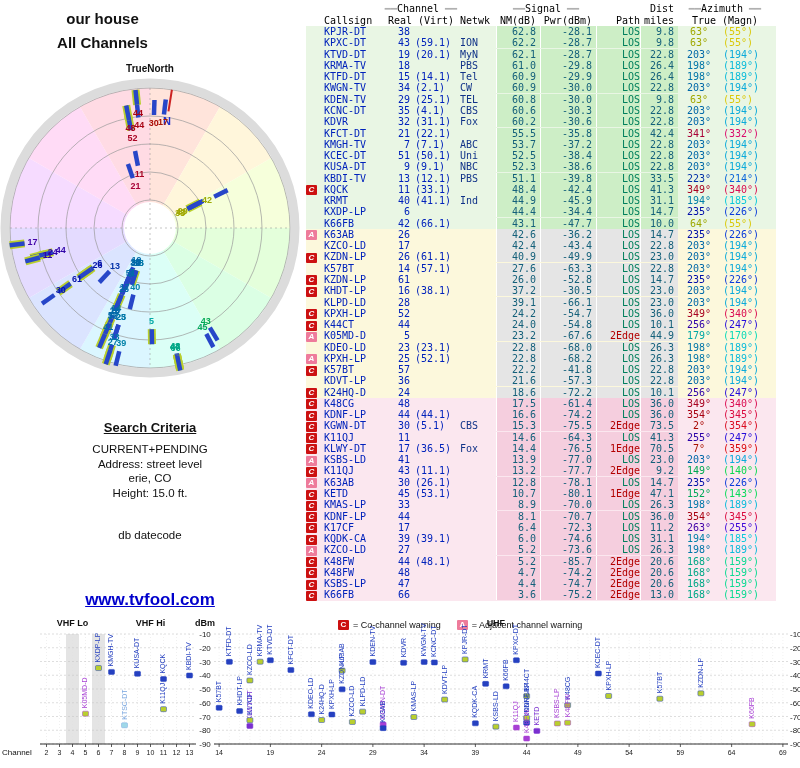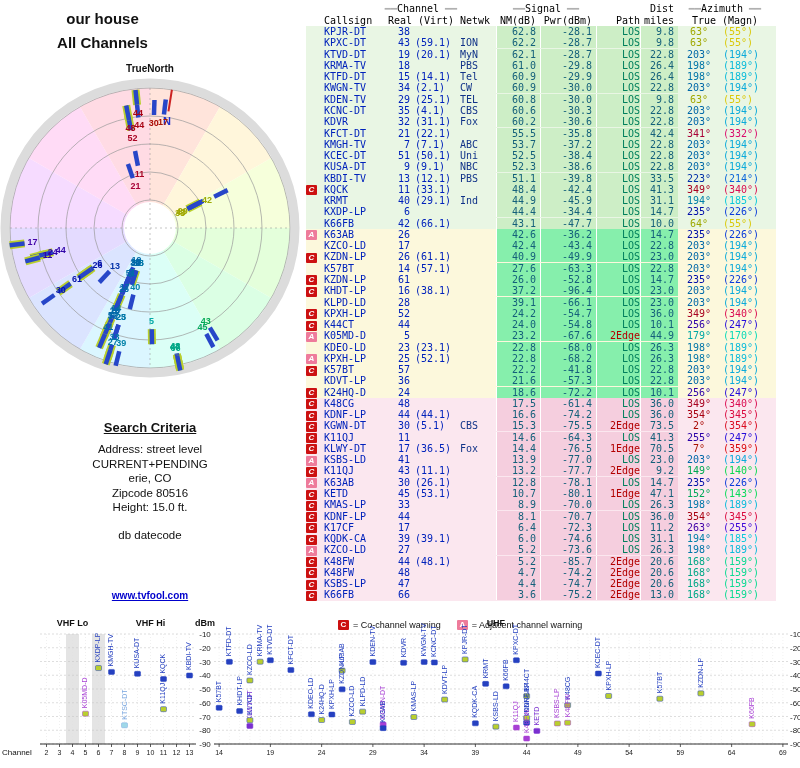--- a/index.html
+++ b/index.html
@@ -6,41 +6,41 @@
 html,body{width:800px;height:768px}
 body{position:relative;background:#fff;font-family:"Liberation Sans",sans-serif;overflow:hidden;color:#111}
 .abs{position:absolute}
 .title1{left:0;top:10px;width:205px;text-align:center;font-size:15px;font-weight:bold}
 .title2{left:0;top:34px;width:205px;text-align:center;font-size:15px;font-weight:bold}
 .truenorth{left:0;top:63px;width:300px;text-align:center;font-size:10px;font-weight:bold}
 #polar-svg{position:absolute;left:0;top:76px}
 .crit-head{left:25px;top:420px;width:250px;text-align:center;font-size:13px;font-weight:bold;text-decoration:underline}
 .crit-lines{left:25px;top:442px;width:250px;text-align:center;font-size:11.5px;line-height:14.5px}
 .datecode{left:25px;top:528px;width:250px;text-align:center;font-size:11.5px;line-height:15px}
-.tvfool-link{left:25px;top:590px;width:250px;text-align:center;font-size:10px;font-weight:bold;color:#0000cc;text-decoration:underline;display:block}
+.tvfool-link{left:25px;top:590px;width:250px;text-align:center;font-size:17px;font-weight:bold;color:#0000cc;text-decoration:underline;display:block}
 
 #station-table{position:absolute;left:306px;top:2px;width:470px;font-family:"DejaVu Sans Mono",monospace;font-size:10px}
 .trow{display:grid;grid-template-columns:16px 62px 28px 46px 38px 44px 56px 44px 38px 42px 52px;height:11.27px;align-items:center;white-space:nowrap}
 .th{height:12px}
 .c{overflow:hidden}
 .ccs{padding-left:2px}
 .cre{text-align:right;padding-right:2px}
 .cvi{padding-left:3px}
 .cnw{padding-left:2px}
 .cnm,.cpw,.cdi{text-align:right;padding-right:4px}
 .cpa{text-align:right}
 .cat{text-align:center}
 .cam{padding-left:3px}
 .sp2{grid-column:span 2;text-align:center}
 .ccs,.cre,.cvi{color:#0022bb}
 .cnw{color:#113388}
 .cnm,.cpw,.cdi{color:#14607a}
 .los{color:#007f5c}.edge{color:#b30000}
 .sg{background:#e9f6e4}.sy{background:#fcf8dc}.sp{background:#fbe7ef}
-.sg .b{background:#cdeec6}.sy .b{background:#86efac}.sp .b{background:#f5cede}
+.sg .b{background:#cdeec6}.sy .b{background:#e5e5e5}.sp .b{background:#f5cede}
 .b{border-left:1px solid #fff}
 .th .c{color:#000;background:#fff}
 .hdeco::before,.hdeco::after{content:"\2501\2501 ";color:#b0b0b0}
 .hdeco::after{content:" \2501\2501"}
 .wm{display:inline-block;width:11px;height:10px;line-height:10px;text-align:center;font-size:8px;font-weight:bold;color:#fff;border-radius:1px;font-family:"Liberation Sans",sans-serif}
 .wmC{background:#cc1111}.wmA{background:#ee7b9b}
 
 #signal-svg{position:absolute;left:0;top:614px}
 .legend{position:absolute;left:338px;top:620px;display:flex;gap:16px;font-size:9px;align-items:center}
 .legend .item{display:flex;gap:4px;align-items:center}
@@ -200,24 +200,23 @@
     <text x="121.21129442363957" y="270.4651914268436" text-anchor="middle" font-size="9" font-weight="bold" fill="hsl(194,95%,34%)" font-family="DejaVu Sans Mono,monospace">39</text>
     <text x="112.85615727613128" y="269.3169932586774" text-anchor="middle" font-size="9" font-weight="bold" fill="hsl(198,95%,34%)" font-family="DejaVu Sans Mono,monospace">27</text>
     <text x="174.99098523629468" y="272.57334160820346" text-anchor="middle" font-size="9" font-weight="bold" fill="hsl(168,95%,34%)" font-family="DejaVu Sans Mono,monospace">44</text>
     <text x="175.14691900440798" y="273.3069523087538" text-anchor="middle" font-size="9" font-weight="bold" fill="hsl(168,95%,34%)" font-family="DejaVu Sans Mono,monospace">48</text>
     <text x="175.24047926527598" y="273.74711872908404" text-anchor="middle" font-size="9" font-weight="bold" fill="hsl(168,95%,34%)" font-family="DejaVu Sans Mono,monospace">47</text>
     <text x="175.48997329425728" y="274.92089584996455" text-anchor="middle" font-size="9" font-weight="bold" fill="hsl(168,95%,34%)" font-family="DejaVu Sans Mono,monospace">66</text>
   </svg>
 
 <div class="abs crit-head">Search Criteria</div>
 <div class="abs crit-lines">
+  <div>CURRENT+PENDING</div>
   <div>Address: street level</div>
-  <div>CURRENT+PENDING</div>
   <div>erie, CO</div>
-  <div>Zipcode 80516</div>
   <div>Height: 15.0 ft.</div>
 </div>
 <div class="abs datecode">
   <div>db datecode</div>
 </div>
 <a class="abs tvfool-link" href="#">www.tvfool.com</a>
 
 <div id="station-table">
   <div class="trow th">
     <span class="c cw"></span>
@@ -432,21 +431,21 @@
       <span class="c cpw b">-42.4</span>
       <span class="c cpa b los">LOS</span>
       <span class="c cdi b">41.3</span>
       <span class="c cat" style="color:hsl(349,100%,33%)">349°</span>
       <span class="c cam" style="color:hsl(340,90%,45%)">(340°)</span>
     </div>
     <div class="trow sg">
       <span class="c cw"></span>
       <span class="c ccs">KRMT</span>
       <span class="c cre">40</span>
-      <span class="c cvi">(29.1)</span>
+      <span class="c cvi">(41.1)</span>
       <span class="c cnw">Ind</span>
       <span class="c cnm b">44.9</span>
       <span class="c cpw b">-45.9</span>
       <span class="c cpa b los">LOS</span>
       <span class="c cdi b">31.1</span>
       <span class="c cat" style="color:hsl(194,100%,33%)">194°</span>
       <span class="c cam" style="color:hsl(185,90%,45%)">(185°)</span>
     </div>
     <div class="trow sg">
       <span class="c cw"></span>
@@ -539,21 +538,21 @@
       <span class="c cat" style="color:hsl(235,100%,33%)">235°</span>
       <span class="c cam" style="color:hsl(226,90%,45%)">(226°)</span>
     </div>
     <div class="trow sy">
       <span class="c cw"><i class="wm wmC">C</i></span>
       <span class="c ccs">KHDT-LP</span>
       <span class="c cre">16</span>
       <span class="c cvi">(38.1)</span>
       <span class="c cnw"></span>
       <span class="c cnm b">37.2</span>
-      <span class="c cpw b">-96.4</span>
+      <span class="c cpw b">-30.5</span>
       <span class="c cpa b los">LOS</span>
       <span class="c cdi b">23.0</span>
       <span class="c cat" style="color:hsl(203,100%,33%)">203°</span>
       <span class="c cam" style="color:hsl(194,90%,45%)">(194°)</span>
     </div>
     <div class="trow sy">
       <span class="c cw"></span>
       <span class="c ccs">KLPD-LD</span>
       <span class="c cre">28</span>
       <span class="c cvi"></span>

